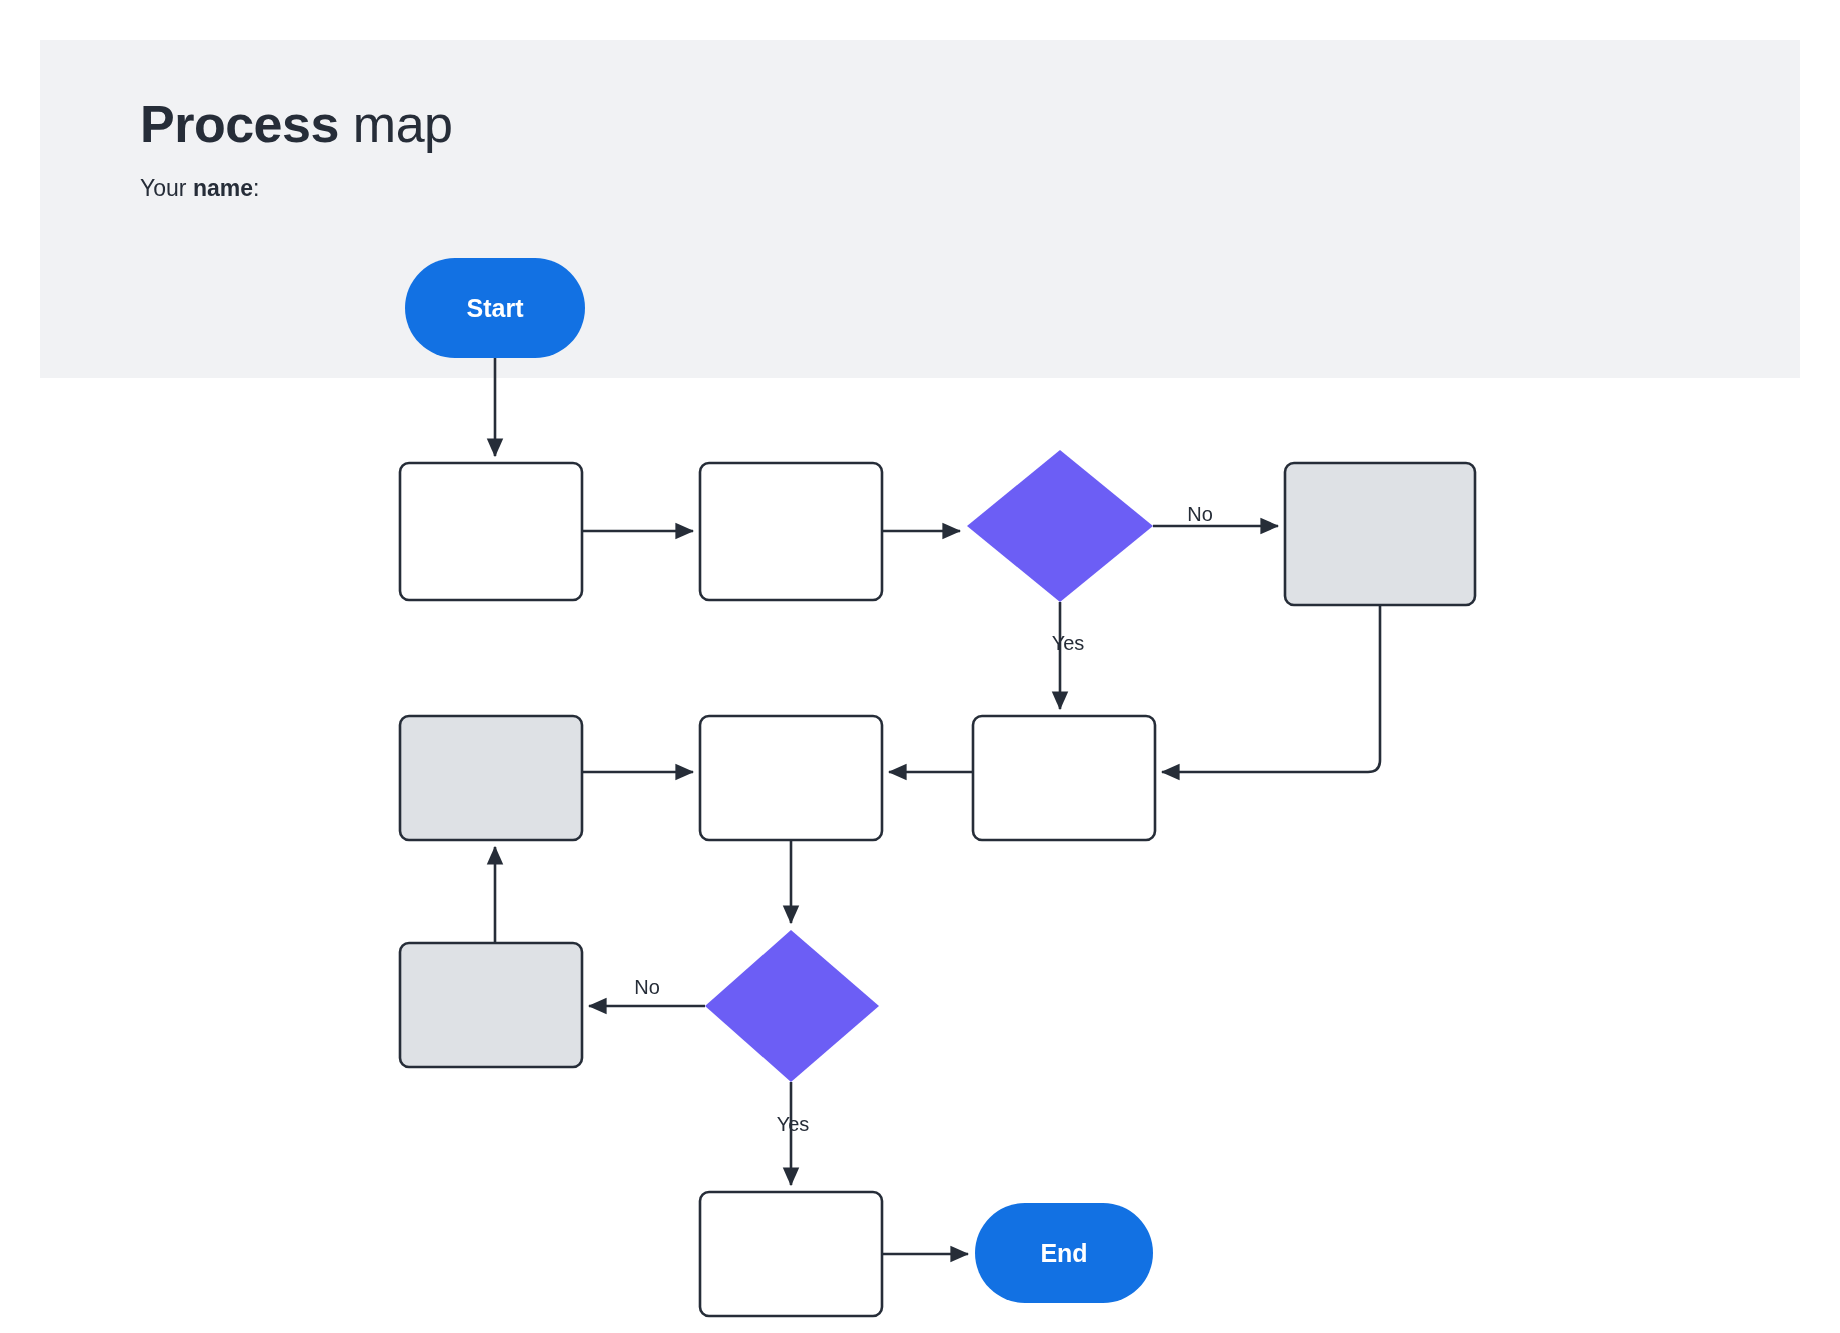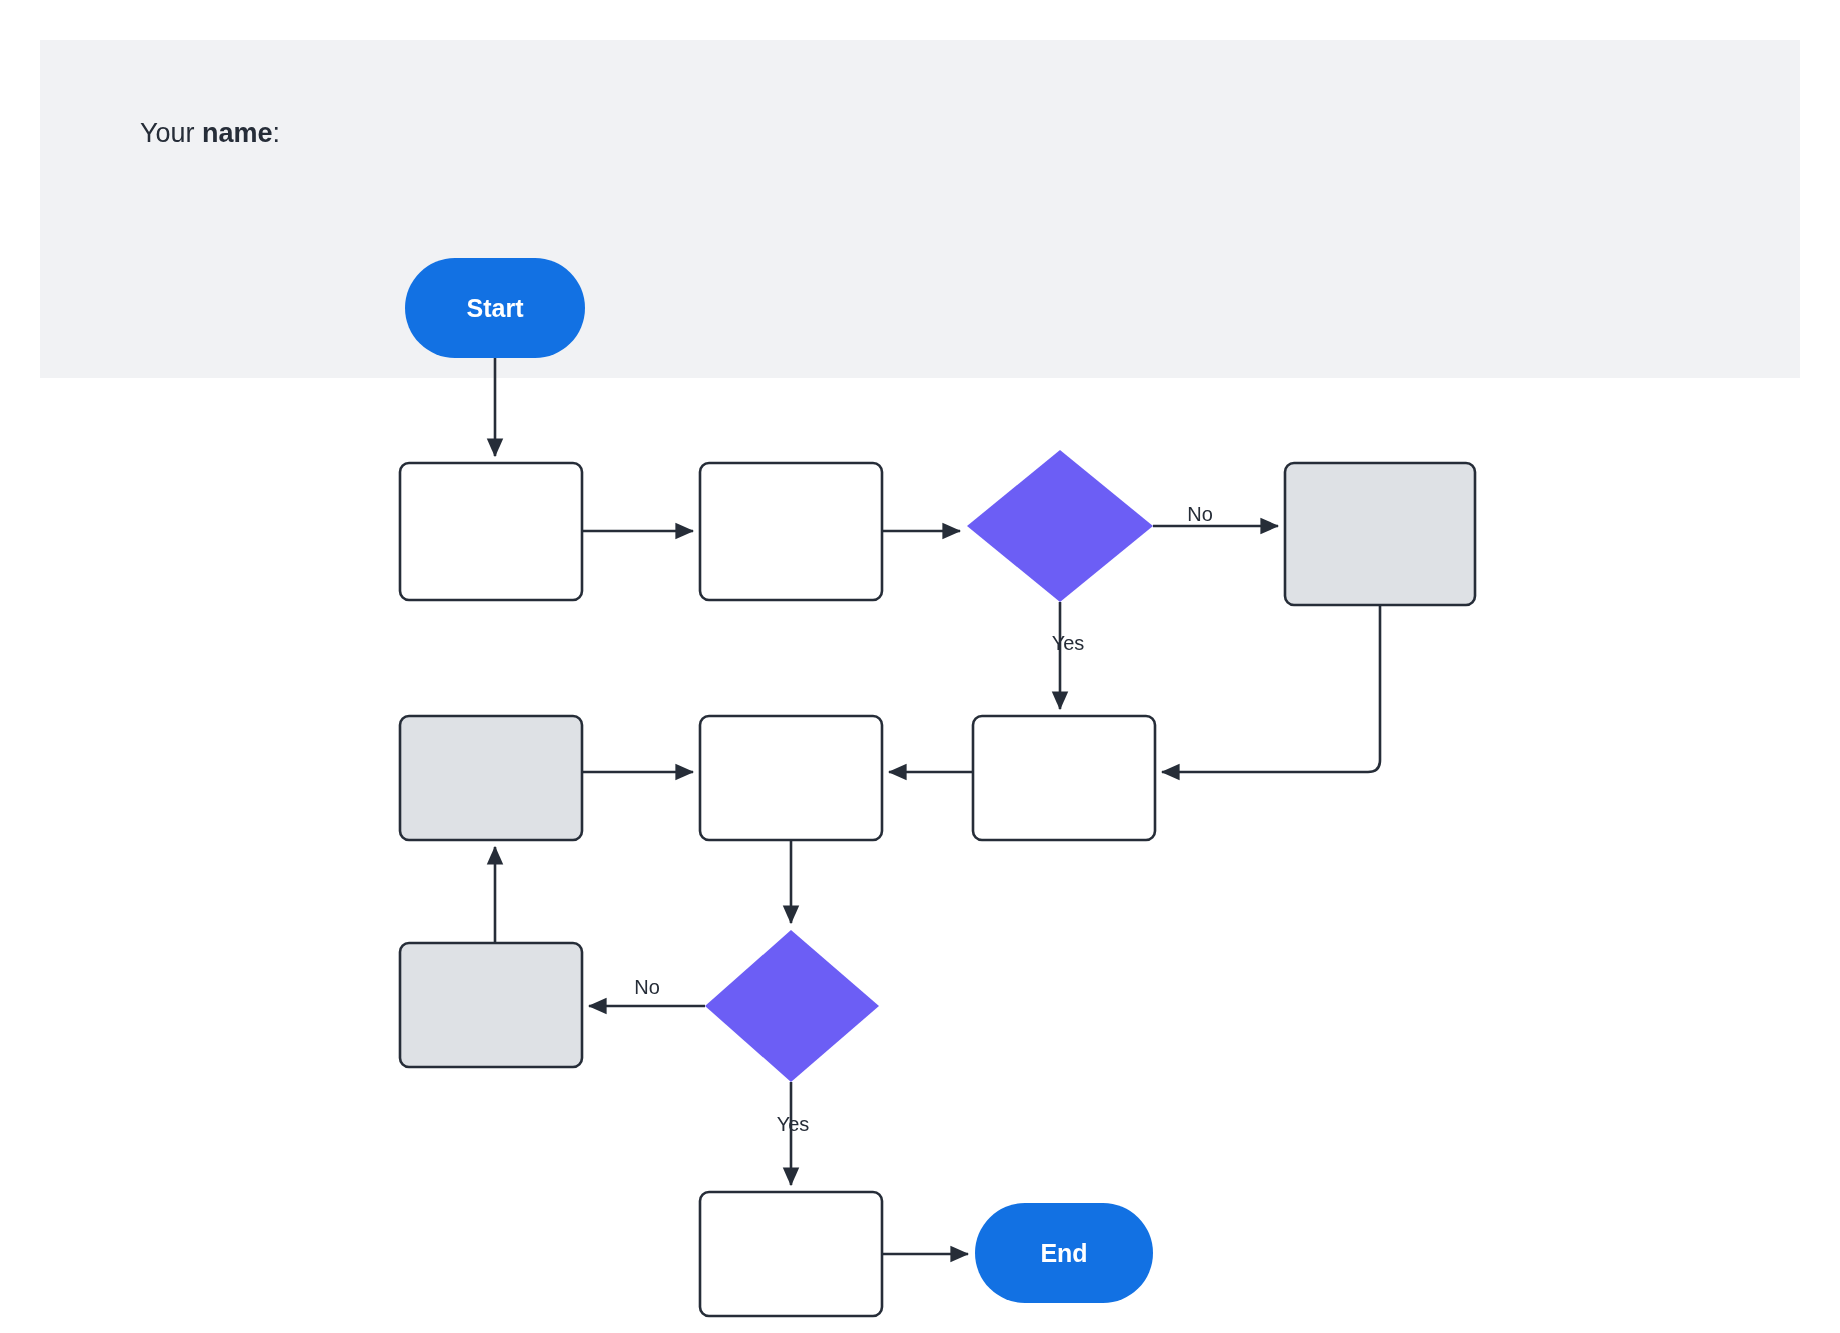--- a/index.html
+++ b/index.html
@@ -40,21 +40,21 @@
     font-size: 52px;
     line-height: 1.12;
     font-weight: 400;
     color: #262d38;
     margin: 0;
     letter-spacing: -0.5px;
     white-space: nowrap;
   }
   .page-title .strong { font-weight: 700; }
   .subtitle {
-    font-size: 27px;
+    font-size: 23px;
     line-height: 1.2;
     font-weight: 400;
     color: #262d38;
     margin: 22px 0 0 0;
     white-space: nowrap;
   }
   .subtitle .strong { font-weight: 700; }
   svg.flow {
     position: absolute;
     left: 0;
@@ -100,20 +100,21 @@
   }
 </style>
 </head>
 <body>
 
 <div id="canvas">
 
   <div class="header-band"></div>
 
   <div class="header-text">
+    <div class="page-title"><span class="strong">Process</span><span> map</span></div>
     <div class="subtitle"><span>Your </span><span class="strong">name</span><span>:</span></div>
   </div>
 
   <svg class="flow" viewBox="0 0 1840 1333" xmlns="http://www.w3.org/2000/svg">
     <defs>
       <marker id="arrow" viewBox="0 0 10 10" refX="9.4" refY="5" markerWidth="7.2" markerHeight="7.2" orient="auto-start-reverse">
         <path d="M 0 0.6 L 10 5 L 0 9.4 z" fill="#262d38"></path>
       </marker>
     </defs>
 

